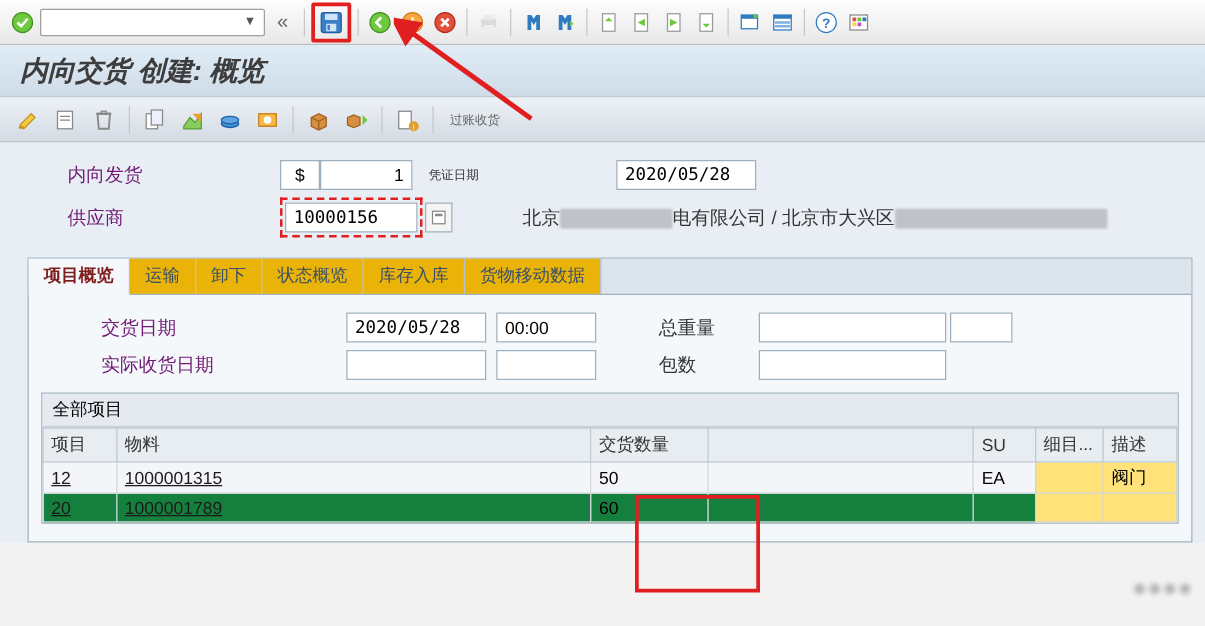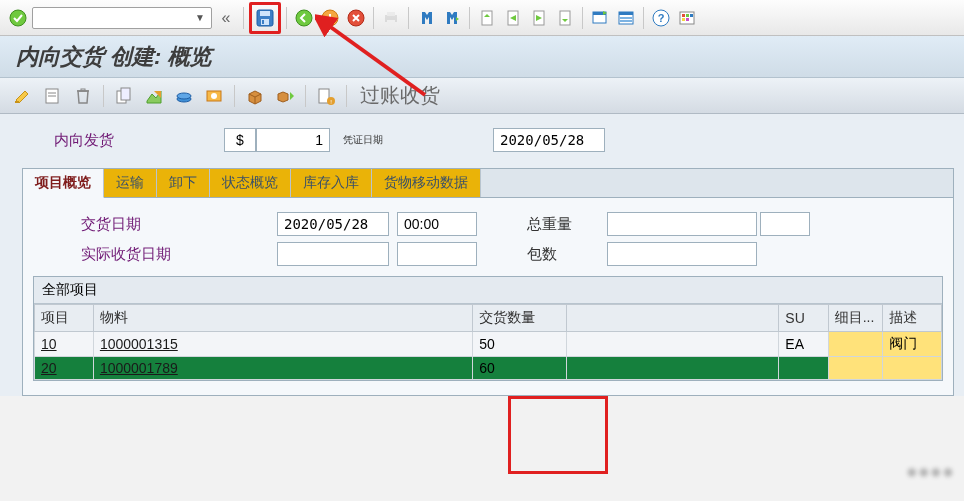--- a/index.html
+++ b/index.html
@@ -81,21 +81,21 @@
     background: linear-gradient(#edf2f7, #d4dbe3);
     border-bottom: 1px solid #b0bac4;
     display: flex;
     align-items: center;
     padding: 0 10px;
     gap: 4px;
   }
   .app-toolbar .tb-btn { width: 26px; height: 26px; }
   .post-label {
     color: #6a6a6a;
-    font-size: 20px;
+    font-size: 10px;
     padding: 0 6px;
   }
   
   .main-area {
     background: #e8eef4;
     padding: 14px 10px 0 10px;
   }
   .field-row {
     display: flex;
     align-items: center;
@@ -440,20 +440,36 @@
 <div class="main-area">
 
   <div class="field-row">
     <span class="flabel">内向发货</span>
     <span class="finput dollar-box">$</span>
     <span class="finput num-box">1</span>
     <span class="flabel2">凭证日期</span>
     <span class="finput date-box">2020/05/28</span>
   </div>
 
+  <div class="field-row">
+    <span class="flabel">供应商</span>
+    <span class="vendor-wrap">
+      <span class="finput vendor-box">10000156</span>
+    </span>
+    <span class="f4-btn">
+      <svg width="12" height="12">
+          <rect x="1" y="1" width="10" height="10" fill="#fff" stroke="#888"></rect>
+          <rect x="3" y="3" width="6" height="2" fill="#888"></rect>
+        </svg>
+    </span>
+    <span style="width:56px;"></span>
+    <span class="vendor-text">
+      <span>北京</span><span class="blur-box" style="width:90px;"></span><span>电有限公司 / 北京市大兴区</span><span class="blur-box" style="width:170px;"></span>
+    </span>
+  </div>
 
   <div class="tab-container">
     <div class="tab-strip">
       <div class="tab active">项目概览</div>
       <div class="tab">运输</div>
       <div class="tab">卸下</div>
       <div class="tab">状态概览</div>
       <div class="tab">库存入库</div>
       <div class="tab">货物移动数据</div>
     </div>
@@ -485,21 +501,21 @@
               <th class="col-mat">物料</th>
               <th class="col-qty">交货数量</th>
               <th class="col-gap"></th>
               <th class="col-su">SU</th>
               <th class="col-det">细目...</th>
               <th class="col-desc">描述</th>
             </tr>
           </thead>
           <tbody>
             <tr>
-              <td class="link">10</td>
+              <td class="link">12</td>
               <td class="link">1000001315</td>
               <td>50</td>
               <td></td>
               <td>EA</td>
               <td class="desc-cell"></td>
               <td class="desc-cell">阀门</td>
             </tr>
             <tr class="sel">
               <td class="link">20</td>
               <td class="link">1000001789</td>

